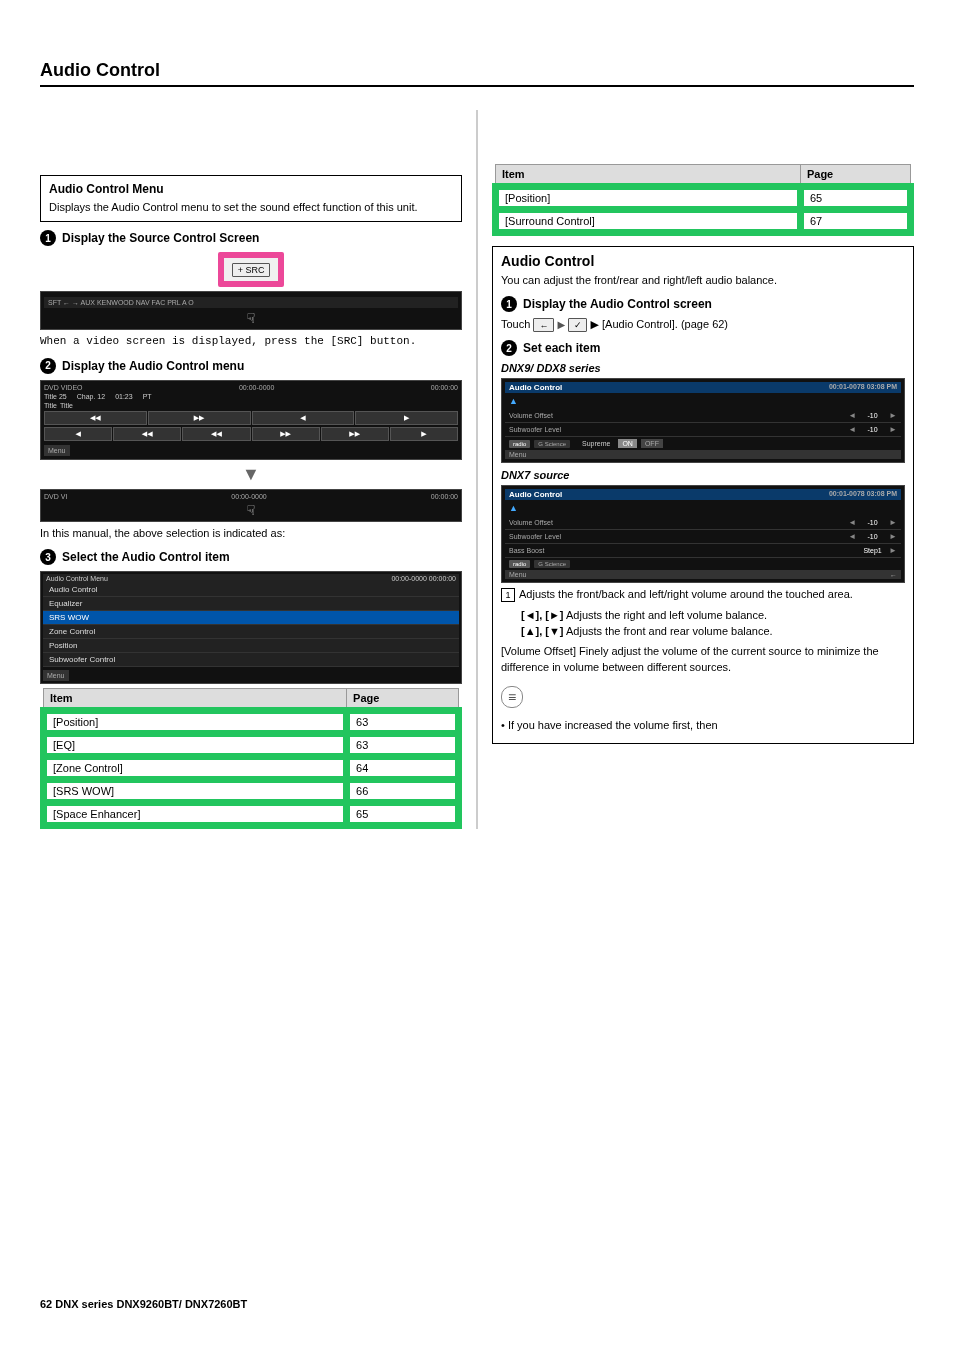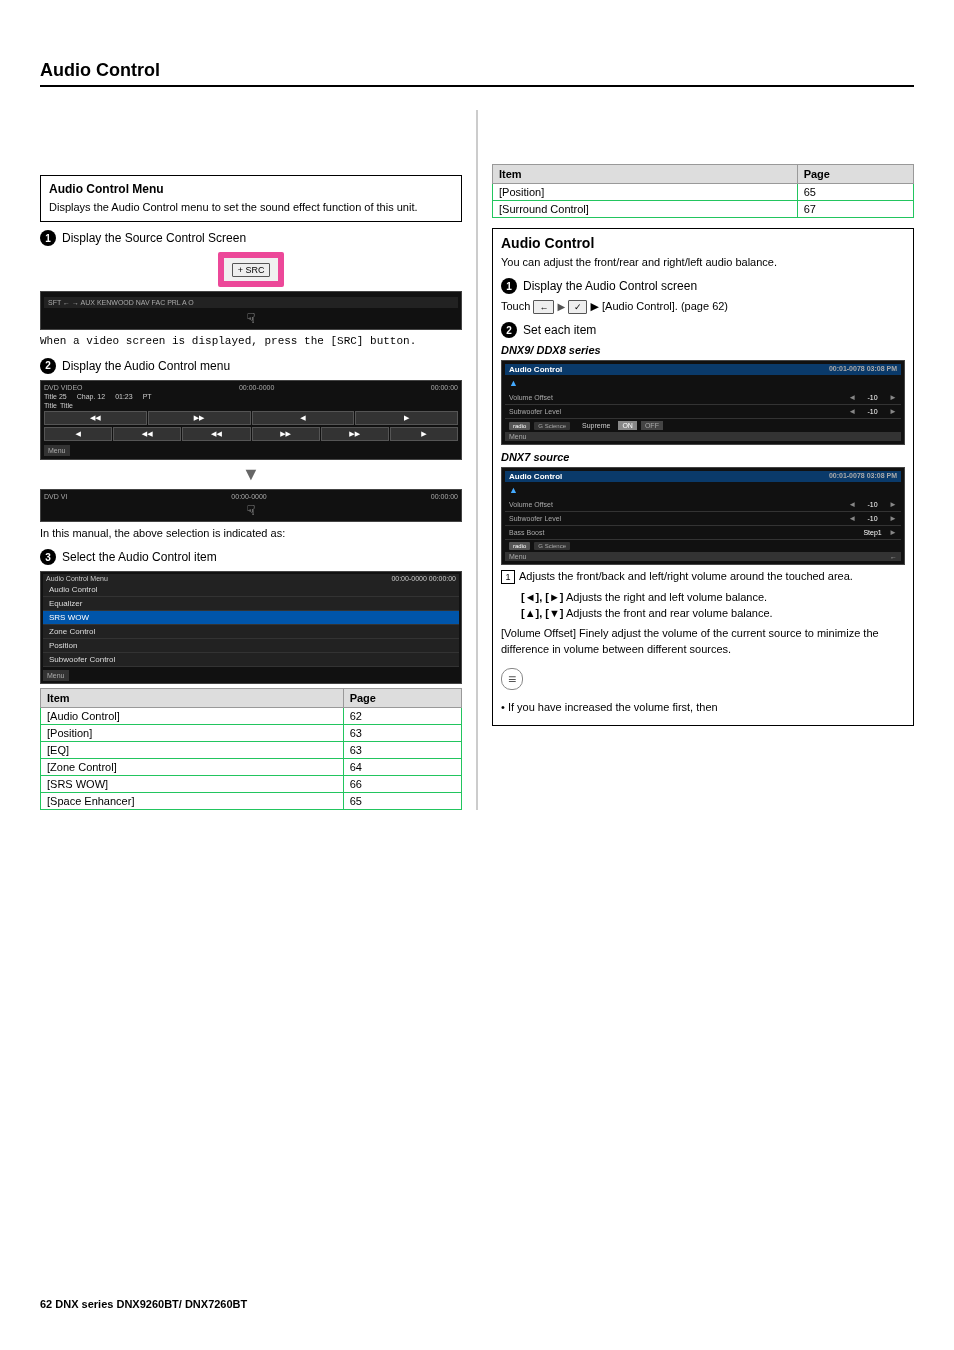--- a/index.html
+++ b/index.html
@@ -114,21 +114,21 @@
       display: flex;
       align-items: center;
       justify-content: center;
       font-size: 10px;
       font-weight: bold;
       flex-shrink: 0;
     }
 
     .step-title {
       font-size: 12px;
-      font-weight: normal;
+      font-weight: bold;
     }
 
     .device-bar {
       background: #222;
       color: #aaa;
       font-size: 7px;
       padding: 2px 4px;
       display: flex;
       justify-content: space-between;
       align-items: center;
@@ -255,21 +255,21 @@
 
     .data-table th {
       background: #ddd;
       border: 1px solid #999;
       padding: 3px 6px;
       text-align: left;
       font-weight: bold;
     }
 
     .data-table td {
-      border: 1px solid #22c55e;
+      border: 7px solid #22c55e;
       padding: 2px 6px;
     }
 
     
     .right-section-box {
       border: 1px solid #000;
       padding: 6px 8px;
       margin-bottom: 8px;
     }
 
@@ -619,24 +619,20 @@
       </div>
 
       <table class="data-table">
         <thead>
           <tr>
             <th>Item</th>
             <th>Page</th>
           </tr>
         </thead>
         <tbody>
-          <tr>
-            <td>[Audio Control]</td>
-            <td>62</td>
-          </tr>
           <tr>
             <td>[Position]</td>
             <td>63</td>
           </tr>
           <tr>
             <td>  [EQ]</td>
             <td>63</td>
           </tr>
           <tr>
             <td>[Zone Control]</td>

